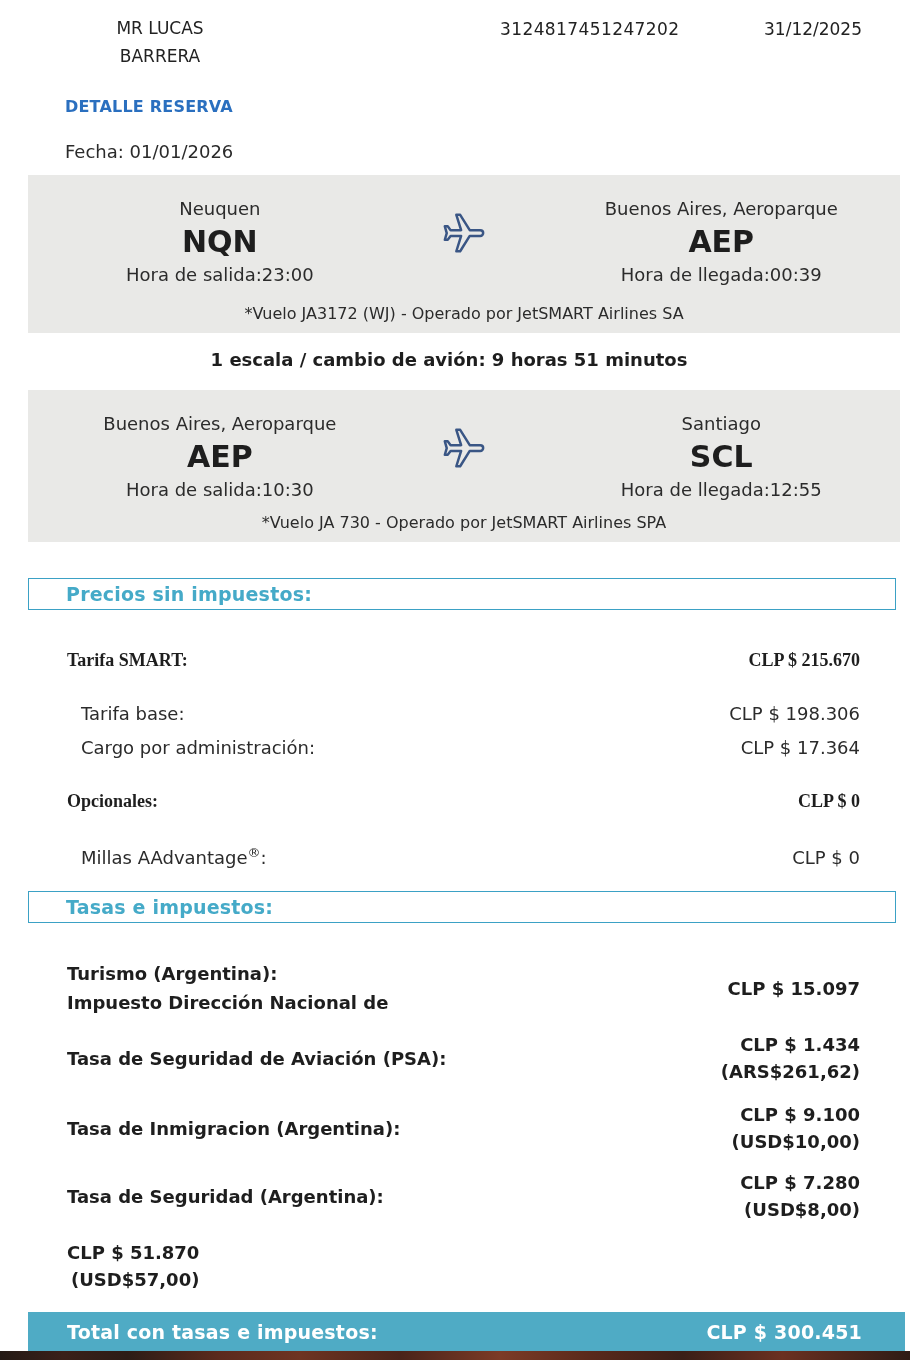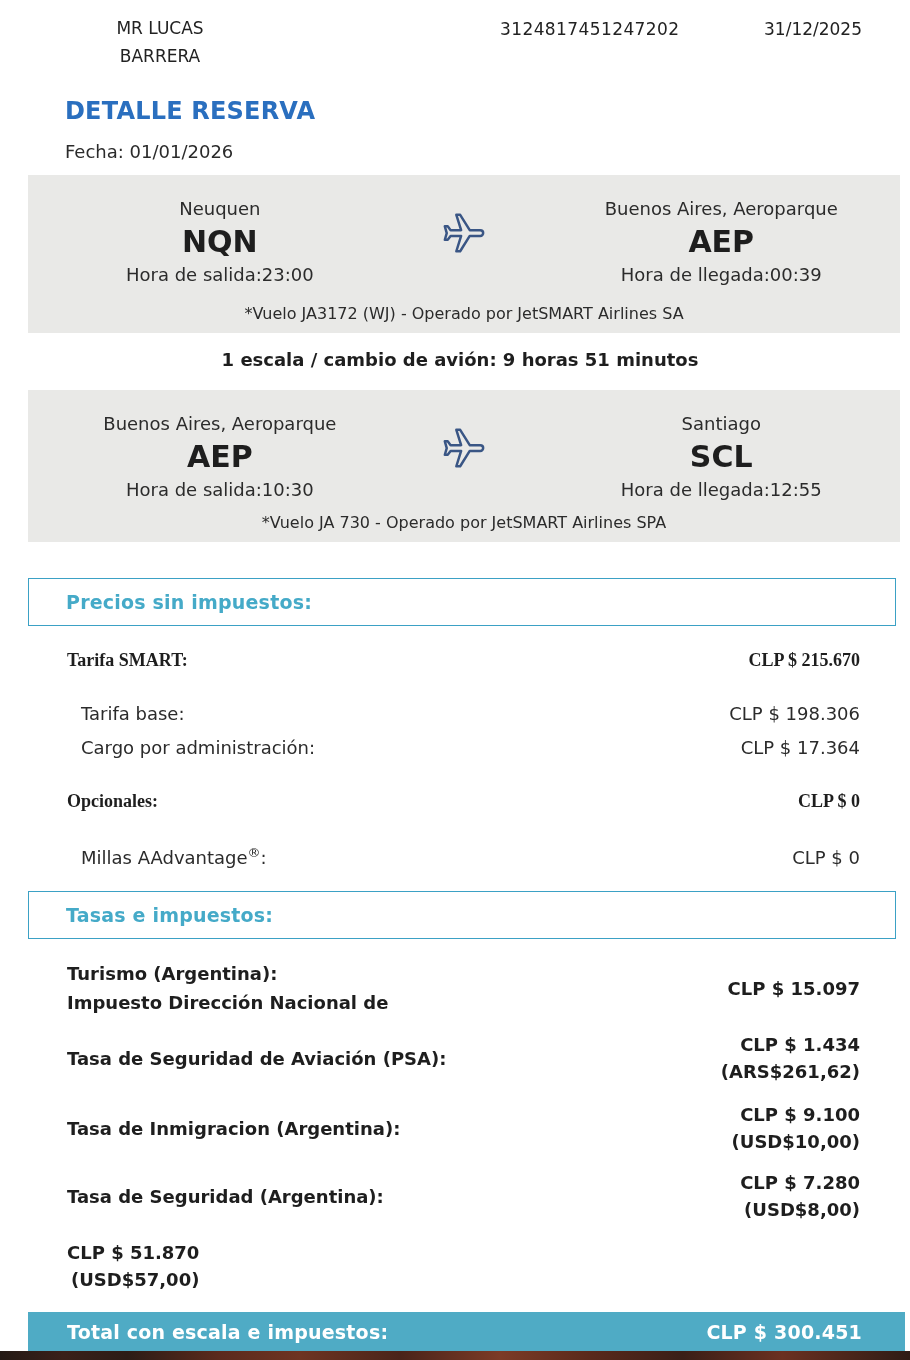--- a/index.html
+++ b/index.html
@@ -8,41 +8,41 @@
     font-family:"DejaVu Sans","Liberation Sans",sans-serif;
     color:#2b2b2b;
   }
   .abs{position:absolute;}
 
   
   .passenger{left:95px;top:14px;width:130px;text-align:center;font-size:17px;line-height:28px;color:#222;}
   .ticket-no{left:500px;top:19px;font-size:17px;color:#222;letter-spacing:0.4px;}
   .issue-date{right:48px;top:19px;font-size:17px;color:#222;}
 
-  .detalle-title{left:65px;top:97px;font-size:24px;font-weight:bold;color:#2a6fbf;letter-spacing:0.2px;}
+  .detalle-title{left:65px;top:97px;font-size:16px;font-weight:bold;color:#2a6fbf;letter-spacing:0.2px;}
   .fecha-line{left:65px;top:141px;font-size:18px;color:#2b2b2b;}
 
   
   .flight-box{left:28px;width:872px;background:#e9e9e7;}
   .fb1{top:175px;height:158px;}
   .fb2{top:390px;height:152px;}
   .fcell{position:absolute;top:22px;text-align:center;}
   .fcell.left{left:0;width:44%;}
   .fcell.right{right:0;width:41%;}
   .city{font-size:18px;line-height:24px;color:#2b2b2b;}
   .code{font-size:30px;line-height:38px;font-weight:bold;color:#1e1e1e;margin-top:2px;}
   .hora{font-size:18px;line-height:24px;color:#2b2b2b;margin-top:2px;}
   .plane-wrap{position:absolute;left:50%;top:36px;transform:translateX(-50%);}
   .plane-wrap svg{transform:rotate(90deg);display:block;}
   .flight-note{position:absolute;left:0;right:0;bottom:10px;text-align:center;font-size:16px;color:#2b2b2b;}
 
-  .layover{left:24px;top:349px;width:872px;text-align:center;font-size:18px;font-weight:bold;color:#1e1e1e;}
-
-  
-  .section-box{left:28px;width:868px;height:48px;border:1px solid #3ba1c5;display:flex;align-items:center;padding-left:37px;box-sizing:border-box;}
+  .layover{left:13px;top:349px;width:872px;text-align:center;font-size:18px;font-weight:bold;color:#1e1e1e;}
+
+  
+  .section-box{left:28px;width:868px;height:32px;border:1px solid #3ba1c5;display:flex;align-items:center;padding-left:37px;box-sizing:border-box;}
   .sb1{top:578px;}
   .sb2{top:891px;}
   .section-box span{font-size:19px;font-weight:bold;color:#45aac8;letter-spacing:0.2px;}
 
   
   .price-row{left:28px;width:832px;height:24px;display:flex;justify-content:space-between;align-items:center;padding-left:39px;box-sizing:border-box;}
   .price-row .plabel{font-size:18px;}
   .price-row .pvalue{font-size:18px;}
   .price-row.main .plabel,.price-row.main .pvalue{font-weight:bold;color:#1e1e1e;font-family:Liberation Serif, serif;}
   .price-row.sub{padding-left:53px;gap:42px;}
@@ -194,17 +194,17 @@
   </div>
 </div>
 <div class="abs tax-row tx5">
   <div class="tvalue">
     <div>CLP $ 51.870</div>
     <div>(USD$57,00)</div>
   </div>
 </div>
 
 <div class="abs total-bar">
-  <span>Total con escala e impuestos:</span>
+  <span>Total con tasas e impuestos:</span>
   <span>CLP $ 300.451</span>
 </div>
 
 <div class="abs photo-strip"></div>
 
 </body></html>

